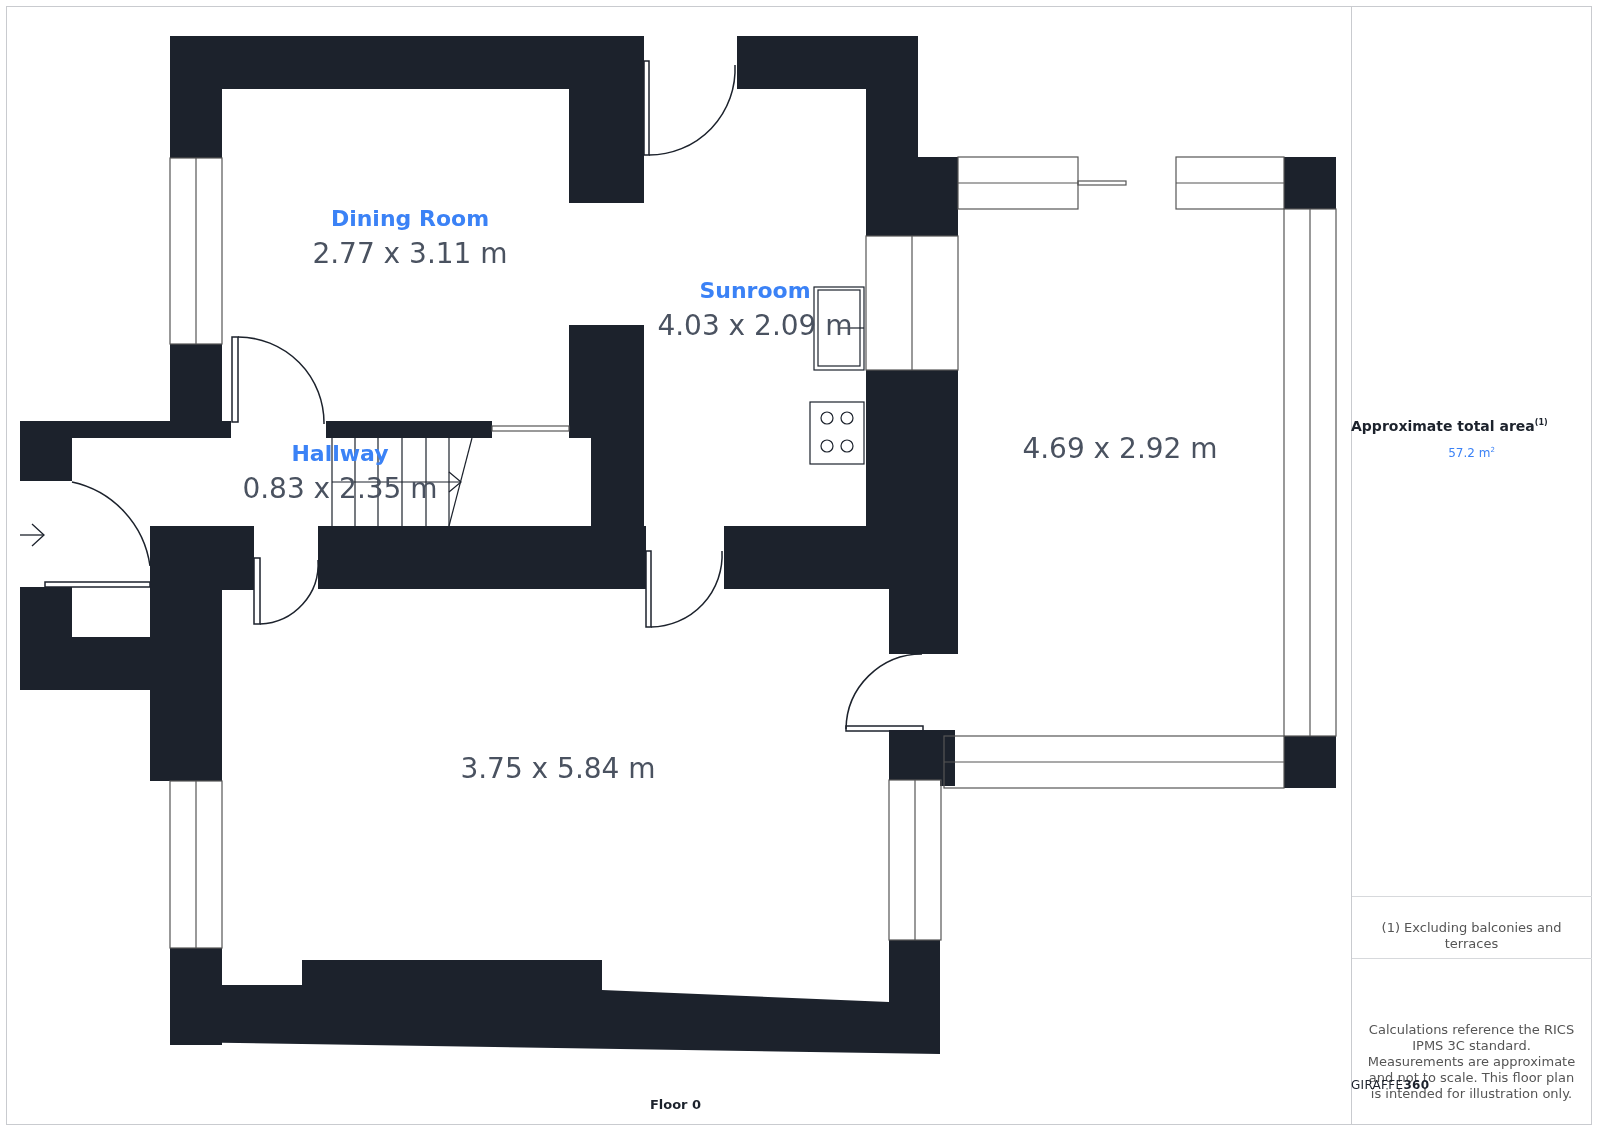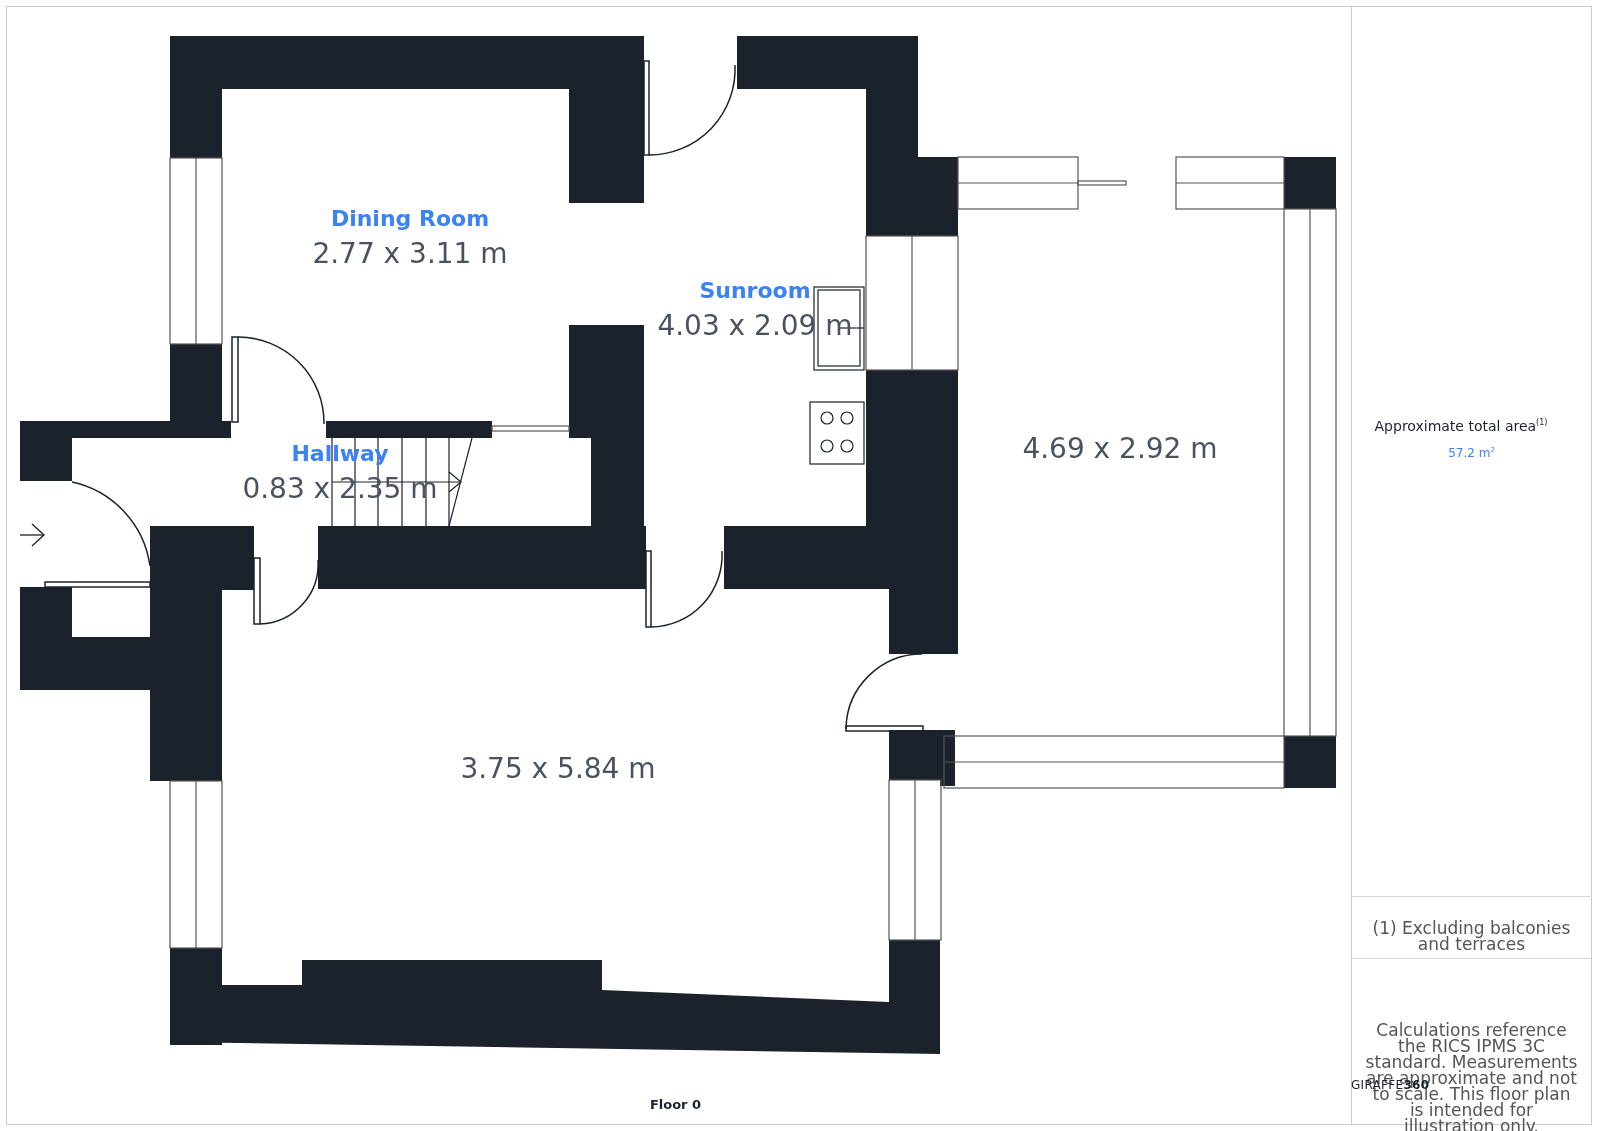--- a/index.html
+++ b/index.html
@@ -3,26 +3,26 @@
 <meta charset="utf-8">
 <style>
   html,body{margin:0;padding:0;background:#fff;}
   body{width:1600px;height:1131px;position:relative;overflow:hidden;font-family:"DejaVu Sans","Liberation Sans",sans-serif;color:#1c222c;}
   .frame{position:absolute;left:6px;top:6px;width:1586px;height:1119px;border:1px solid #c9cbcf;box-sizing:border-box;}
   .side{position:absolute;left:1351px;top:6px;width:241px;height:1119px;border-left:1px solid #c9cbcf;box-sizing:border-box;}
   .plan{position:absolute;left:0;top:0;}
   .label{position:absolute;text-align:center;white-space:nowrap;}
   .room-name{font-weight:bold;font-size:22px;color:#3b82f6;}
   .room-dim{font-size:28px;color:#4a5260;margin-top:6px;}
-  .area-title{position:absolute;left:1351px;width:220px;top:418px;text-align:center;font-weight:normal;font-size:14px;}
+  .area-title{position:absolute;left:1351px;width:220px;top:418px;font-weight:bold;font-size:14px;}
   .area-title sup{font-size:8px;}
   .area-val{position:absolute;left:1351px;width:241px;top:446px;text-align:center;font-size:12px;color:#3b82f6;}
   .area-val sup{font-size:7px;}
   .hr{position:absolute;left:1352px;width:240px;height:1px;background:#d7d9dc;}
-  .note{position:absolute;left:1365px;width:213px;text-align:center;font-size:17px;color:#555;line-height:16px;}
+  .note{position:absolute;left:1365px;width:213px;text-align:center;font-size:13px;color:#555;line-height:16px;}
   .brand{position:absolute;left:1351px;width:241px;top:1078px;font-size:12px;letter-spacing:0.3px;}
   .brand b{font-weight:bold;}
   .floor{position:absolute;left:0;width:1351px;top:1097px;text-align:center;font-weight:bold;font-size:13px;}
 </style>
 </head>
 <body>
 
 <div class="frame"></div>
 <div class="side"></div>
 

